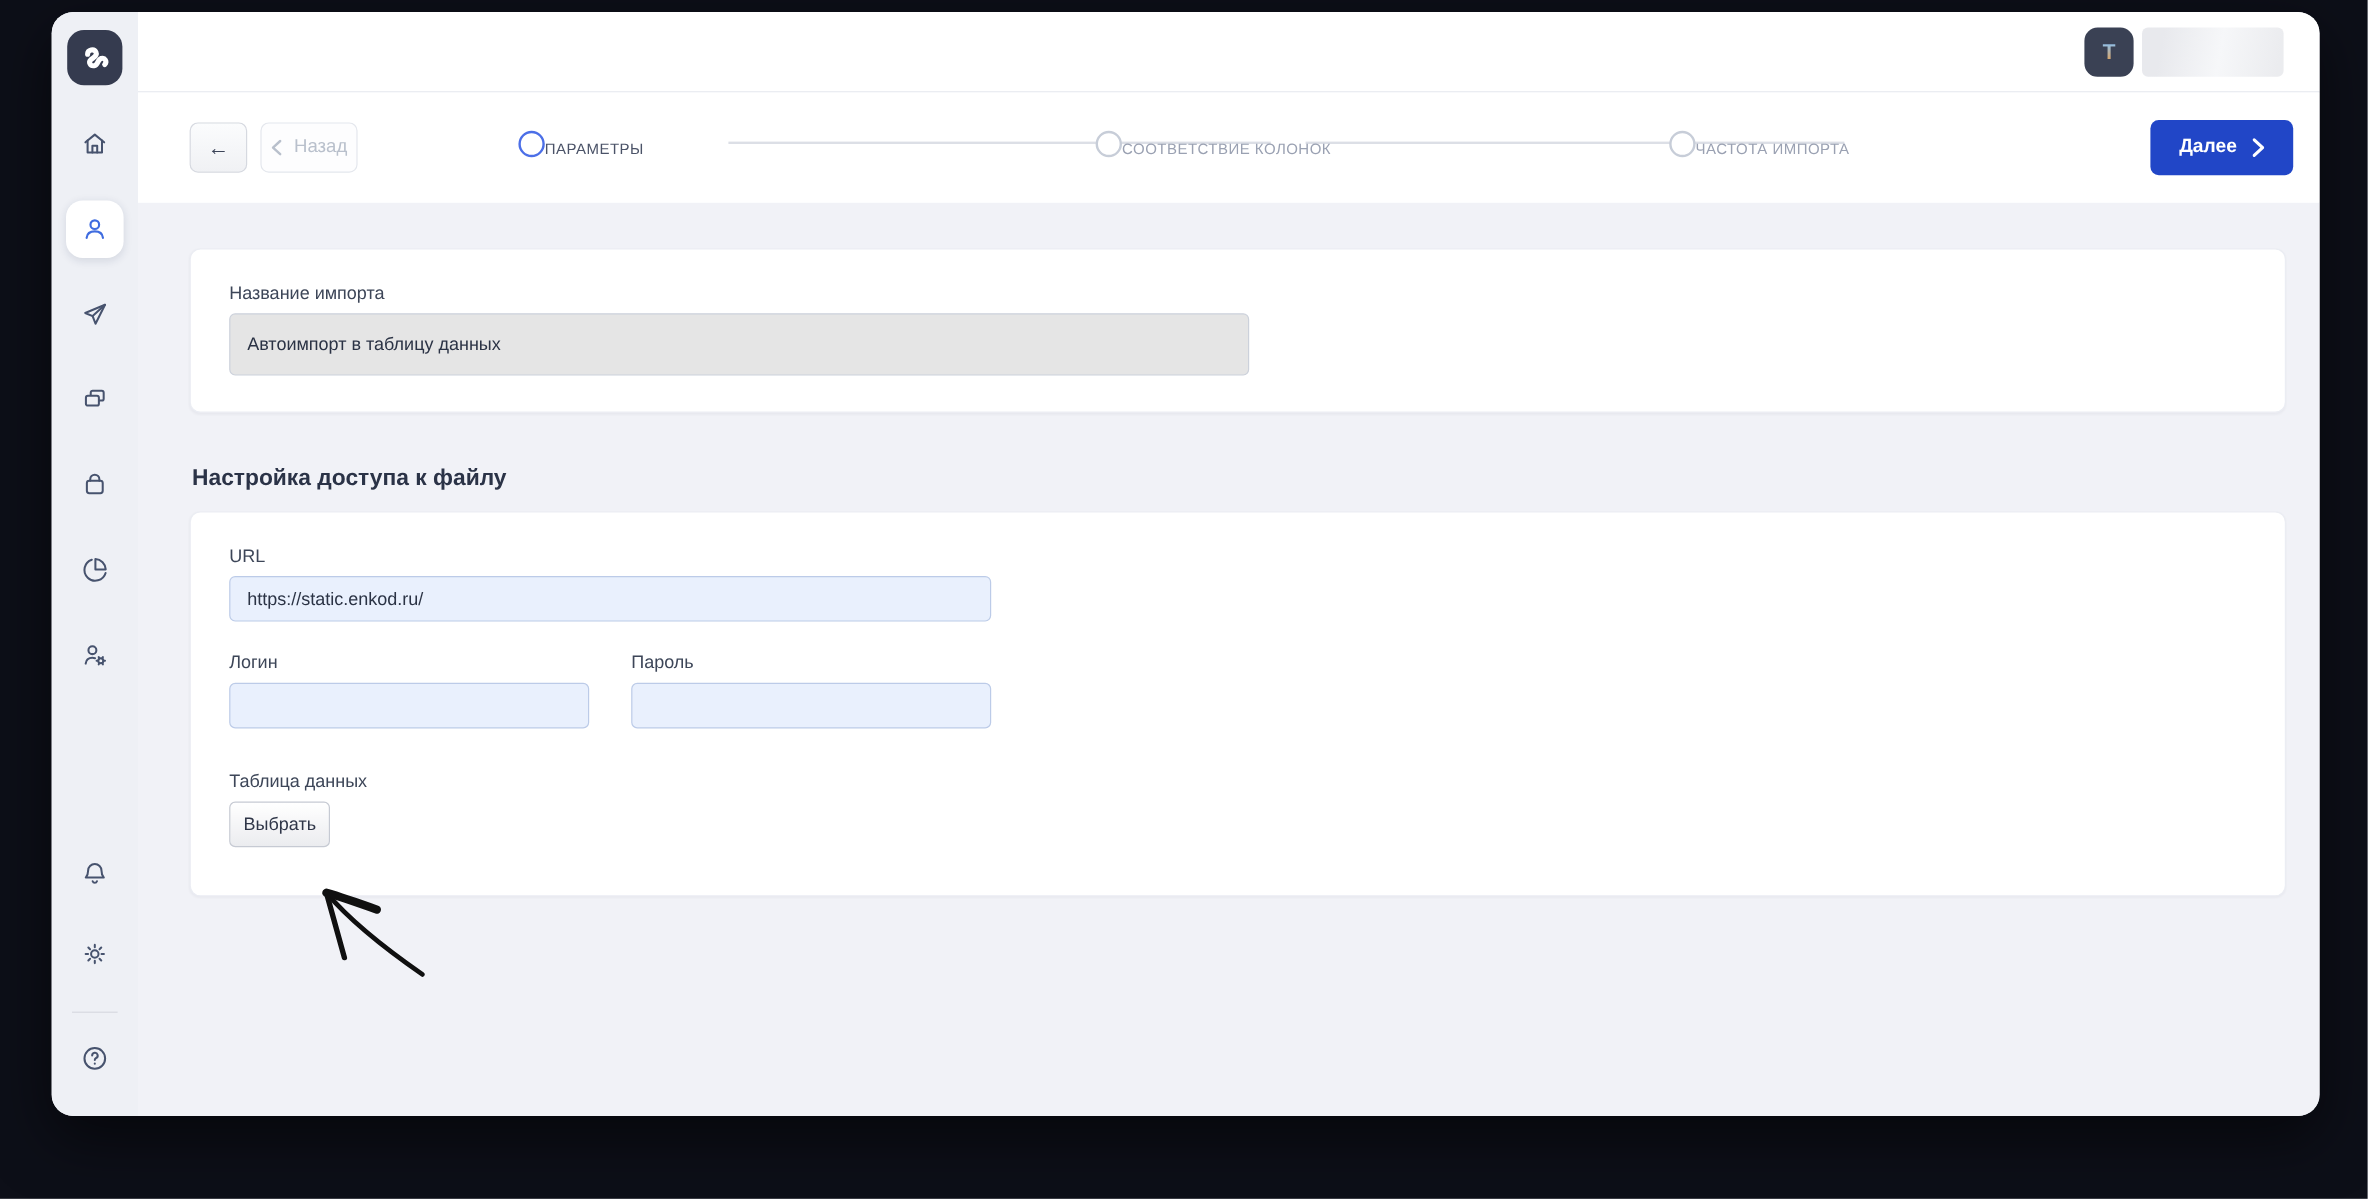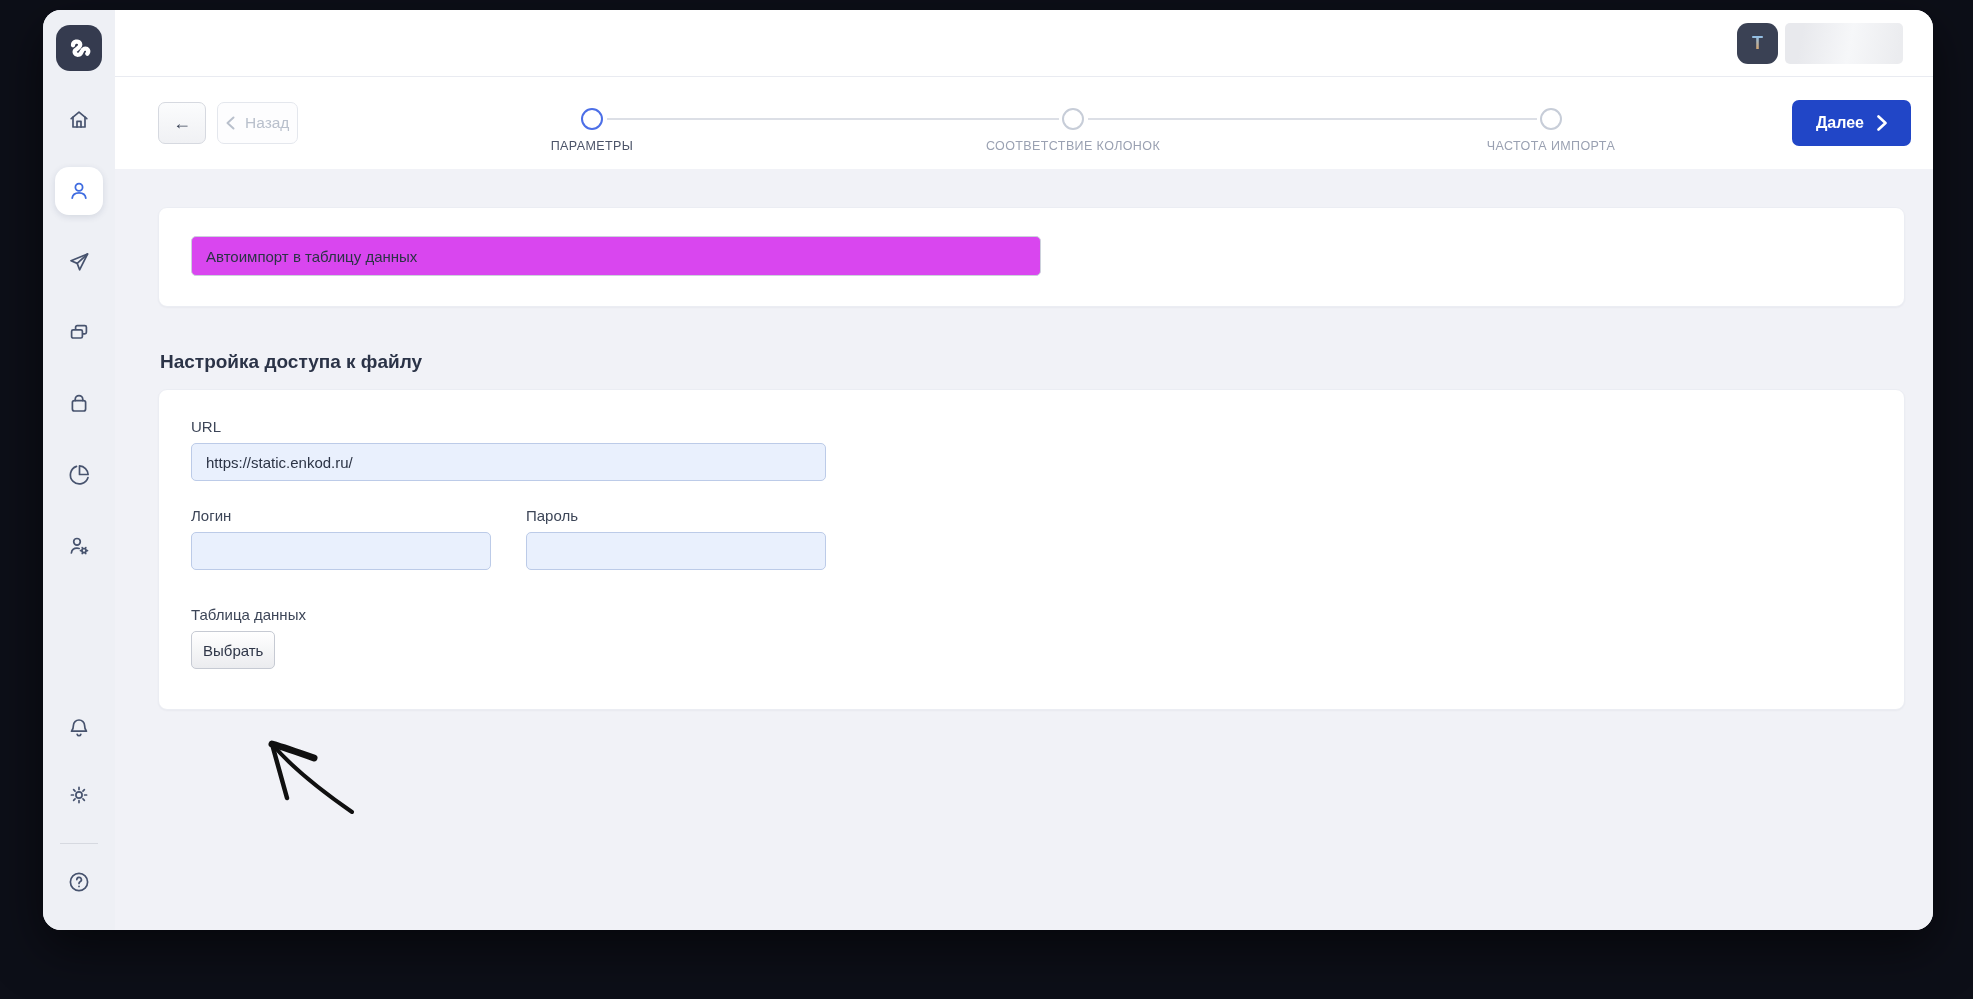--- a/index.html
+++ b/index.html
@@ -75,21 +75,21 @@
     border:1px solid #e4e7ed; background:#fdfdfe; color:#b9c0cc;
     display:flex; align-items:center; gap:10px; font-size:15.5px; cursor:default;
   }
   .btn-back svg { stroke:#b9c0cc; fill:none; stroke-width:2; stroke-linecap:round; stroke-linejoin:round; }
   .stepper { position:absolute; left:0; top:0; width:100%; height:100%; pointer-events:none; }
   .step-line { position:absolute; top:41px; height:2px; background:#dcdfe6; }
   .step-line.l1 { left:492px; width:452px; }
   .step-line.l2 { left:973px; width:449px; }
   .step {
     position:absolute; top:31px; transform:translateX(-50%);
-    display:flex; flex-direction:column; align-items:center; width:320px;
+    display:flex; flex-direction:row; align-items:center; width:320px;
   }
   .step-circle {
     width:22px; height:22px; border-radius:50%; background:#fff;
     border:2px solid #c7cdd8;
   }
   .step.active .step-circle { border-color:#4c6fe7; }
   .step-label { margin-top:9px; font-size:12.5px; letter-spacing:.4px; color:#9aa1b2; white-space:nowrap; }
   .step.active .step-label { color:#4b5368; }
   .btn-next {
     margin-left:auto; height:46px; min-width:119px; padding:0 17px;
@@ -100,21 +100,21 @@
   .btn-next svg { stroke:#ffffff; fill:none; stroke-width:2.6; stroke-linecap:round; stroke-linejoin:round; }
   
   .content { flex:1; background:#f1f2f7; padding:38px 28px 0 43px; overflow:hidden; }
   .card {
     background:#ffffff; border:1px solid #ebedf3; border-radius:9px;
     box-shadow:0 1px 2px rgba(20,30,60,.04);
   }
   .card-name { padding:28px 32px 30px; }
   .field-label { font-size:15px; color:#3d4658; margin-bottom:8px; }
   .text-input {
-    height:40px; border:1px solid #ccd1db; border-radius:5px; background:#d946ef;
+    height:52px; border:1px solid #ccd1db; border-radius:5px; background:#e5e5e5;
     font-size:15px; color:#2b3345; padding:0 14px; width:850px;
     font-family:inherit; outline:none; display:block;
   }
   .section-head { margin:44px 0 16px 2px; }
   .section-title { font-size:19px; font-weight:700; color:#2b3347; margin-bottom:10px; }
   .section-sub { font-size:15px; color:#8f97a8; }
   .card-access { padding:28px 32px 40px; }
   .text-input.autofill {
     background:#e9f0fd; border-color:#bccbe8; width:635px; height:38px;
   }
@@ -263,20 +263,21 @@
         <span>Далее</span>
         <svg width="10" height="16" viewBox="0 0 10 16">
           <path d="M1.5,1.5 L8.5,8 L1.5,14.5"></path>
         </svg>
       </button>
     </div>
 
     <div class="content">
 
       <div class="card card-name">
+        <div class="field-label">Название импорта</div>
         <input class="text-input" type="text" value="Автоимпорт в таблицу данных" style="">
       </div>
 
       <div class="section-head">
         <div class="section-title">Настройка доступа к файлу</div>
       </div>
 
       <div class="card card-access">
         <div class="field-label">URL</div>
         <input class="text-input autofill" type="text" value="https://static.enkod.ru/" style="">

